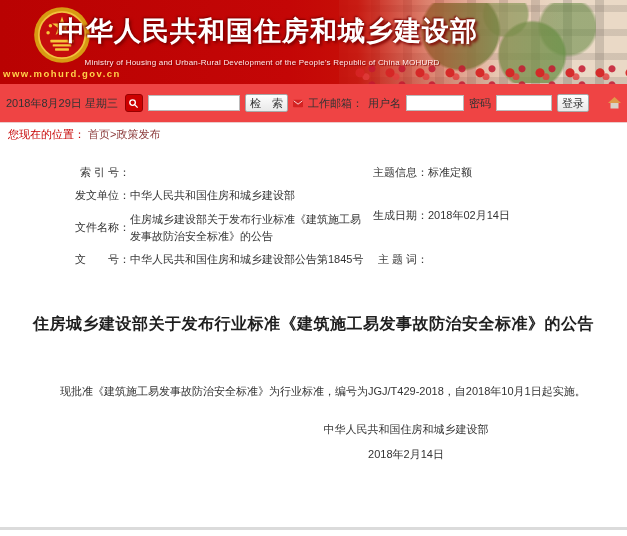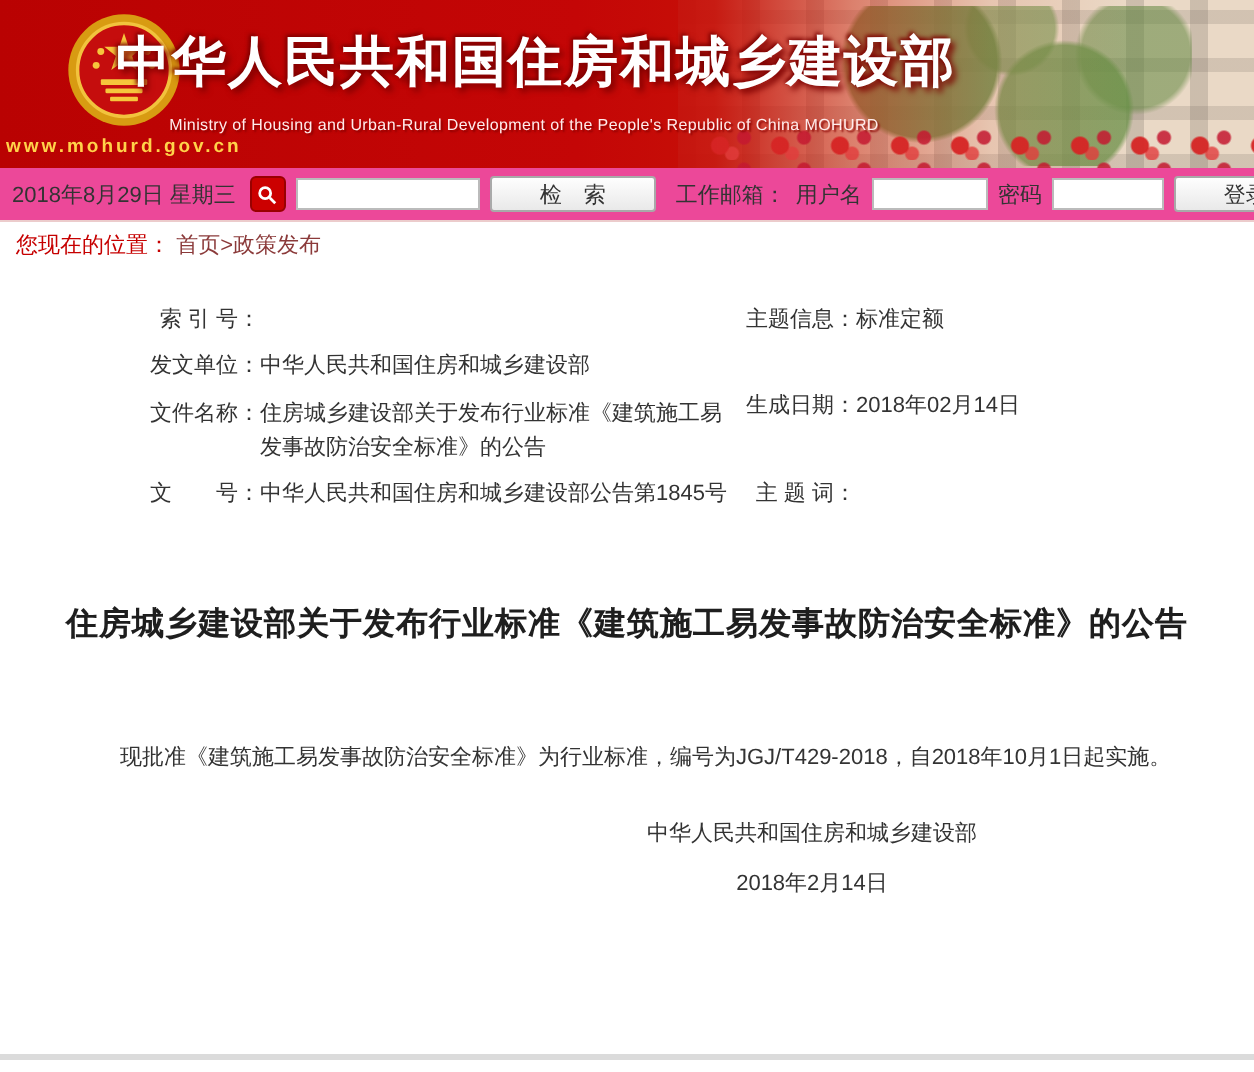--- a/index.html
+++ b/index.html
@@ -55,52 +55,52 @@
     font-size:27px; font-weight:bold; letter-spacing:1px; white-space:nowrap;
     text-shadow: 2px 2px 3px #7d0000, -1px -1px 2px #7d0000;
   }
   .banner-sub {
     margin-top:9px; font-size:8px; color:#ffecec; letter-spacing:.2px;
     text-shadow:1px 1px 1px #8a0000; white-space:nowrap;
   }
 
   
   .toolbar {
-    height:27px; display:flex; align-items:center; gap:5px;
+    height:39px; display:flex; align-items:center; gap:5px;
     padding:0 6px; font-size:11px; color:#333;
-    background:#ec4899; border-bottom:1px solid #eccccc;
+    background:#ef4444; border-bottom:1px solid #eccccc;
     white-space:nowrap;
   }
   .tb-date { margin-right:2px; }
   .mag-btn {
     width:18px; height:18px; background:#c00; border:1px solid #900; border-radius:3px;
     display:flex; align-items:center; justify-content:center; cursor:pointer; flex:none;
   }
   .tb-input { height:16px; border:1px solid #bbb; background:#fff; font-size:10px; padding:0 2px; }
   .in-search { width:92px; }
   .in-user { width:58px; }
   .in-pass { width:56px; }
   .tb-btn {
-    height:18px; font-size:11px; color:#333; padding:0 24px;
+    height:18px; font-size:11px; color:#333; padding:0 4px;
     border:1px solid #a9a9a9; border-radius:2px;
     background:linear-gradient(#fefefe,#e9e9e9); cursor:pointer;
   }
   .tb-link { display:inline-flex; align-items:center; gap:3px; cursor:pointer; color:#444; }
 
   
   .breadcrumb { padding:4px 8px 2px; font-size:11px; }
   .bc-label { color:#c60000; }
   .bc-path { color:#8b3a3a; cursor:pointer; }
 
   
   .meta { display:flex; margin:20px 0 0 66px; font-size:11px; color:#333; }
   .meta-col { display:flex; flex-direction:column; justify-content:space-between; height:104px; }
   .meta-col.left { width:298px; }
   .meta-col.right { width:240px; }
-  .meta-row { display:flex; line-height:1.55; }
+  .meta-row { display:flex; line-height:1.55;align-items:center; }
   .meta-label { flex:none; width:64px; text-align:right; color:#333; }
   .meta-value { flex:1; }
 
   
   .article-title {
     margin-top:46px; text-align:center;
     font-size:16px; font-weight:bold; color:#1e1e1e; letter-spacing:.5px;
   }
   .article-body { margin:45px 38px 0; font-size:11px; color:#333; line-height:2.05; }
   .article-body p { text-indent:2em; margin-bottom:6px; }

